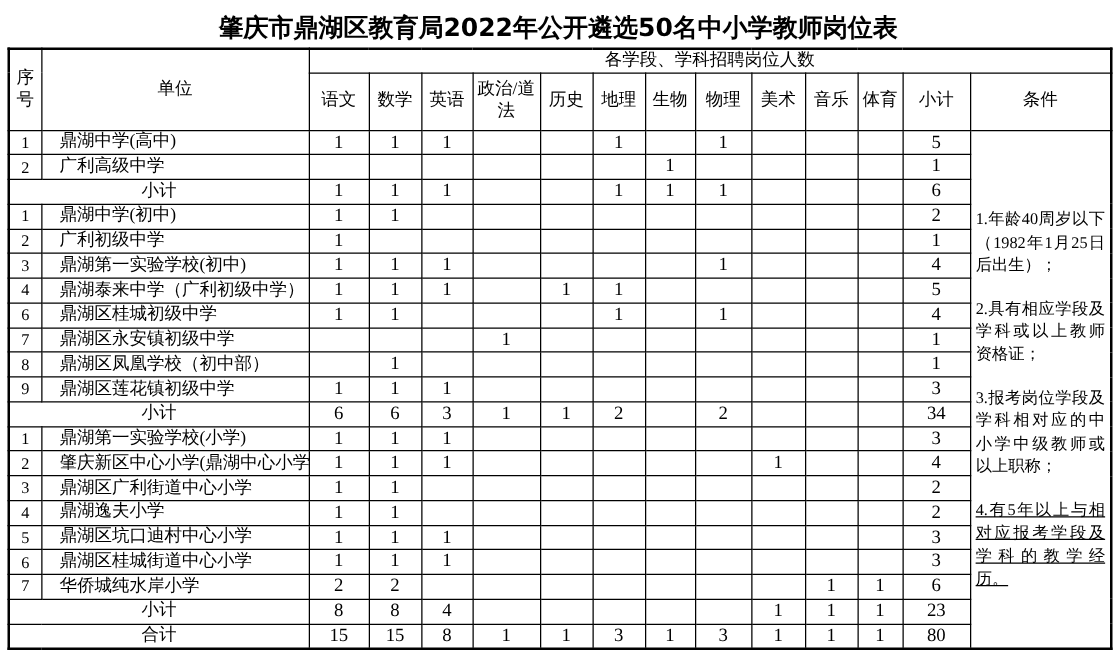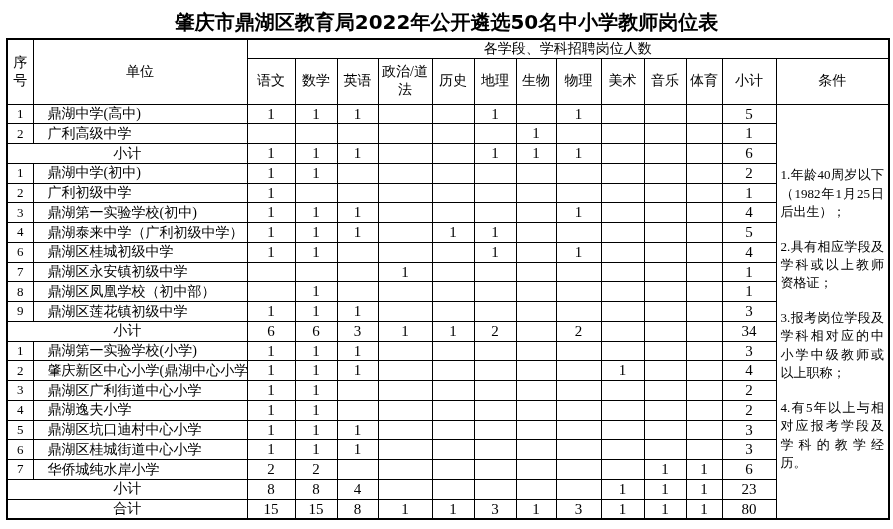--- a/index.html
+++ b/index.html
@@ -59,21 +59,21 @@
     vertical-align: middle;
     text-align: left;
     padding: 2px 4px;
     font-size: 13px;
   }
   td.cond-cell p {
     margin: 16px 0 13px 0;
     line-height: 1.42;
     text-align: justify;
   }
-  td.cond-cell p:last-child { margin-bottom: 0; }
+  td.cond-cell p:last-child { margin-bottom: 0; text-decoration: underline; }
 </style>
 </head>
 <body>
 
 <div class="page">
   <h1 class="title">肇庆市鼎湖区教育局2022年公开遴选50名中小学教师岗位表</h1>
 
   <table class="jobs">
     <colgroup>
       <col style="width:26px">

